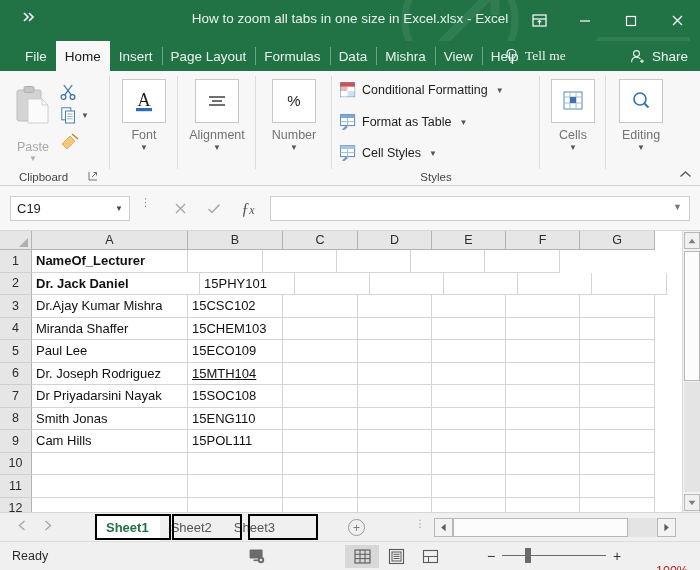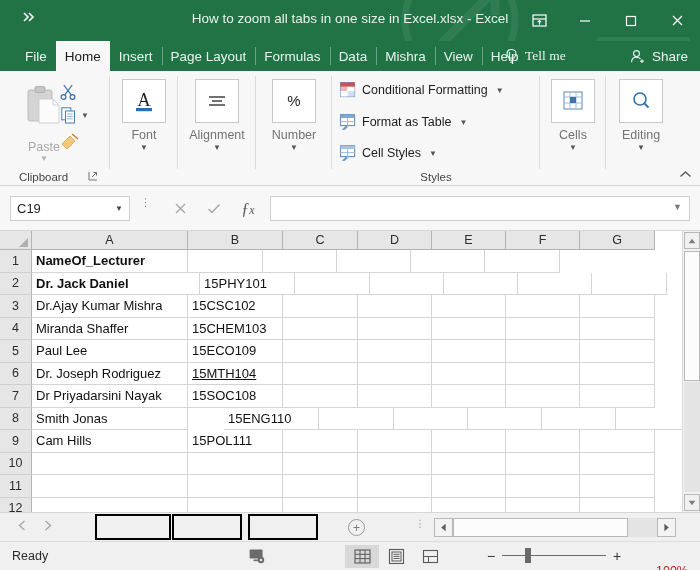--- a/index.html
+++ b/index.html
@@ -342,21 +342,21 @@
         <path d="M1.6 13.2 C1.6 9.7 3.9 8.3 6.5 8.3 C8.2 8.3 9.7 8.9 10.6 10" fill="none" stroke="#eaf3ee" stroke-width="1.1"></path>
         <path d="M12 10.4 L12 14 M10.2 12.2 L13.8 12.2" stroke="#eaf3ee" stroke-width="1.2"></path>
       </svg>
       <span>Share</span>
     </div>
   </div>
 
   <div class="ribbon">
 
     <div class="rgroup" style="left:0; width:110px;">
-      <div style="position:absolute;left:12px;top:14px;margin-left:11px;">
+      <div style="position:absolute;left:12px;top:14px;">
         <svg width="42" height="50" viewBox="0 0 42 50">
           <rect x="5" y="5" width="24" height="31" rx="2" fill="#d4d4d4" stroke="#bdbdbd"></rect>
           <rect x="12" y="1.5" width="10" height="6" rx="1.5" fill="#c6c6c6" stroke="#b0b0b0"></rect>
           <path d="M16 14 L30 14 L36 20 L36 38 L16 38 Z" fill="#fbfbfb" stroke="#cfcfcf"></path>
           <path d="M30 14 L30 20 L36 20" fill="none" stroke="#cfcfcf"></path>
         </svg>
         <div style="font-size:12.5px;color:#a9a9a9;text-align:center;margin-top:1px;">Paste</div>
         <div style="font-size:8px;color:#b0b0b0;text-align:center;">▼</div>
       </div>
       <div style="position:absolute;left:60px;top:13px;">
@@ -664,21 +664,21 @@
           <div class="cell" style="width: 156px; height: 22.5px;">Dr Priyadarsini Nayak</div>
           <div class="cell" style="width: 95px; height: 22.5px;">15SOC108</div>
           <div class="cell" style="width: 75px; height: 22.5px;"></div>
           <div class="cell" style="width: 74px; height: 22.5px;"></div>
           <div class="cell" style="width: 74px; height: 22.5px;"></div>
           <div class="cell" style="width: 74px; height: 22.5px;"></div>
           <div class="cell" style="width: 75px; height: 22.5px;"></div>
         </div>
         <div class="crow">
           <div class="cell" style="width: 156px; height: 22.5px;">Smith Jonas</div>
-          <div class="cell" style="width: 95px; height: 22.5px; margin-left: 36px;">15ENG110</div>
+          <div class="cell" style="width: 95px; height: 22.5px;">15ENG110</div>
           <div class="cell" style="width: 75px; height: 22.5px;"></div>
           <div class="cell" style="width: 74px; height: 22.5px;"></div>
           <div class="cell" style="width: 74px; height: 22.5px;"></div>
           <div class="cell" style="width: 74px; height: 22.5px;"></div>
           <div class="cell" style="width: 75px; height: 22.5px;"></div>
         </div>
         <div class="crow">
           <div class="cell" style="width: 156px; height: 22.5px;">Cam Hills</div>
           <div class="cell" style="width: 95px; height: 22.5px;">15POL111</div>
           <div class="cell" style="width: 75px; height: 22.5px;"></div>
@@ -739,20 +739,32 @@
             <path d="M6.5 1 L1.5 5.5 L6.5 10" fill="none" stroke="#a8a8a8" stroke-width="1.4"></path>
           </svg>
       </span>
       <span>
         <svg width="8" height="11" viewBox="0 0 8 11">
             <path d="M1.5 1 L6.5 5.5 L1.5 10" fill="none" stroke="#a8a8a8" stroke-width="1.4"></path>
           </svg>
       </span>
     </div>
 
+    <div class="sheettabs">
+      <div class="stab active">
+        <span>Sheet1</span>
+        <span class="underline"></span>
+      </div>
+      <div class="stab">
+        <span>Sheet2</span>
+      </div>
+      <div class="stab">
+        <span>Sheet3</span>
+      </div>
+    </div>
 
     <div class="annot" style="left:95px;  top:1px; width:76px; height:26px;"></div>
     <div class="annot" style="left:172px; top:1px; width:70px; height:26px;"></div>
     <div class="annot" style="left:248px; top:1px; width:70px; height:26px;"></div>
 
     <div class="addsheet">
       <span>+</span>
     </div>
     <div class="tb-grip">⋮</div>
 

